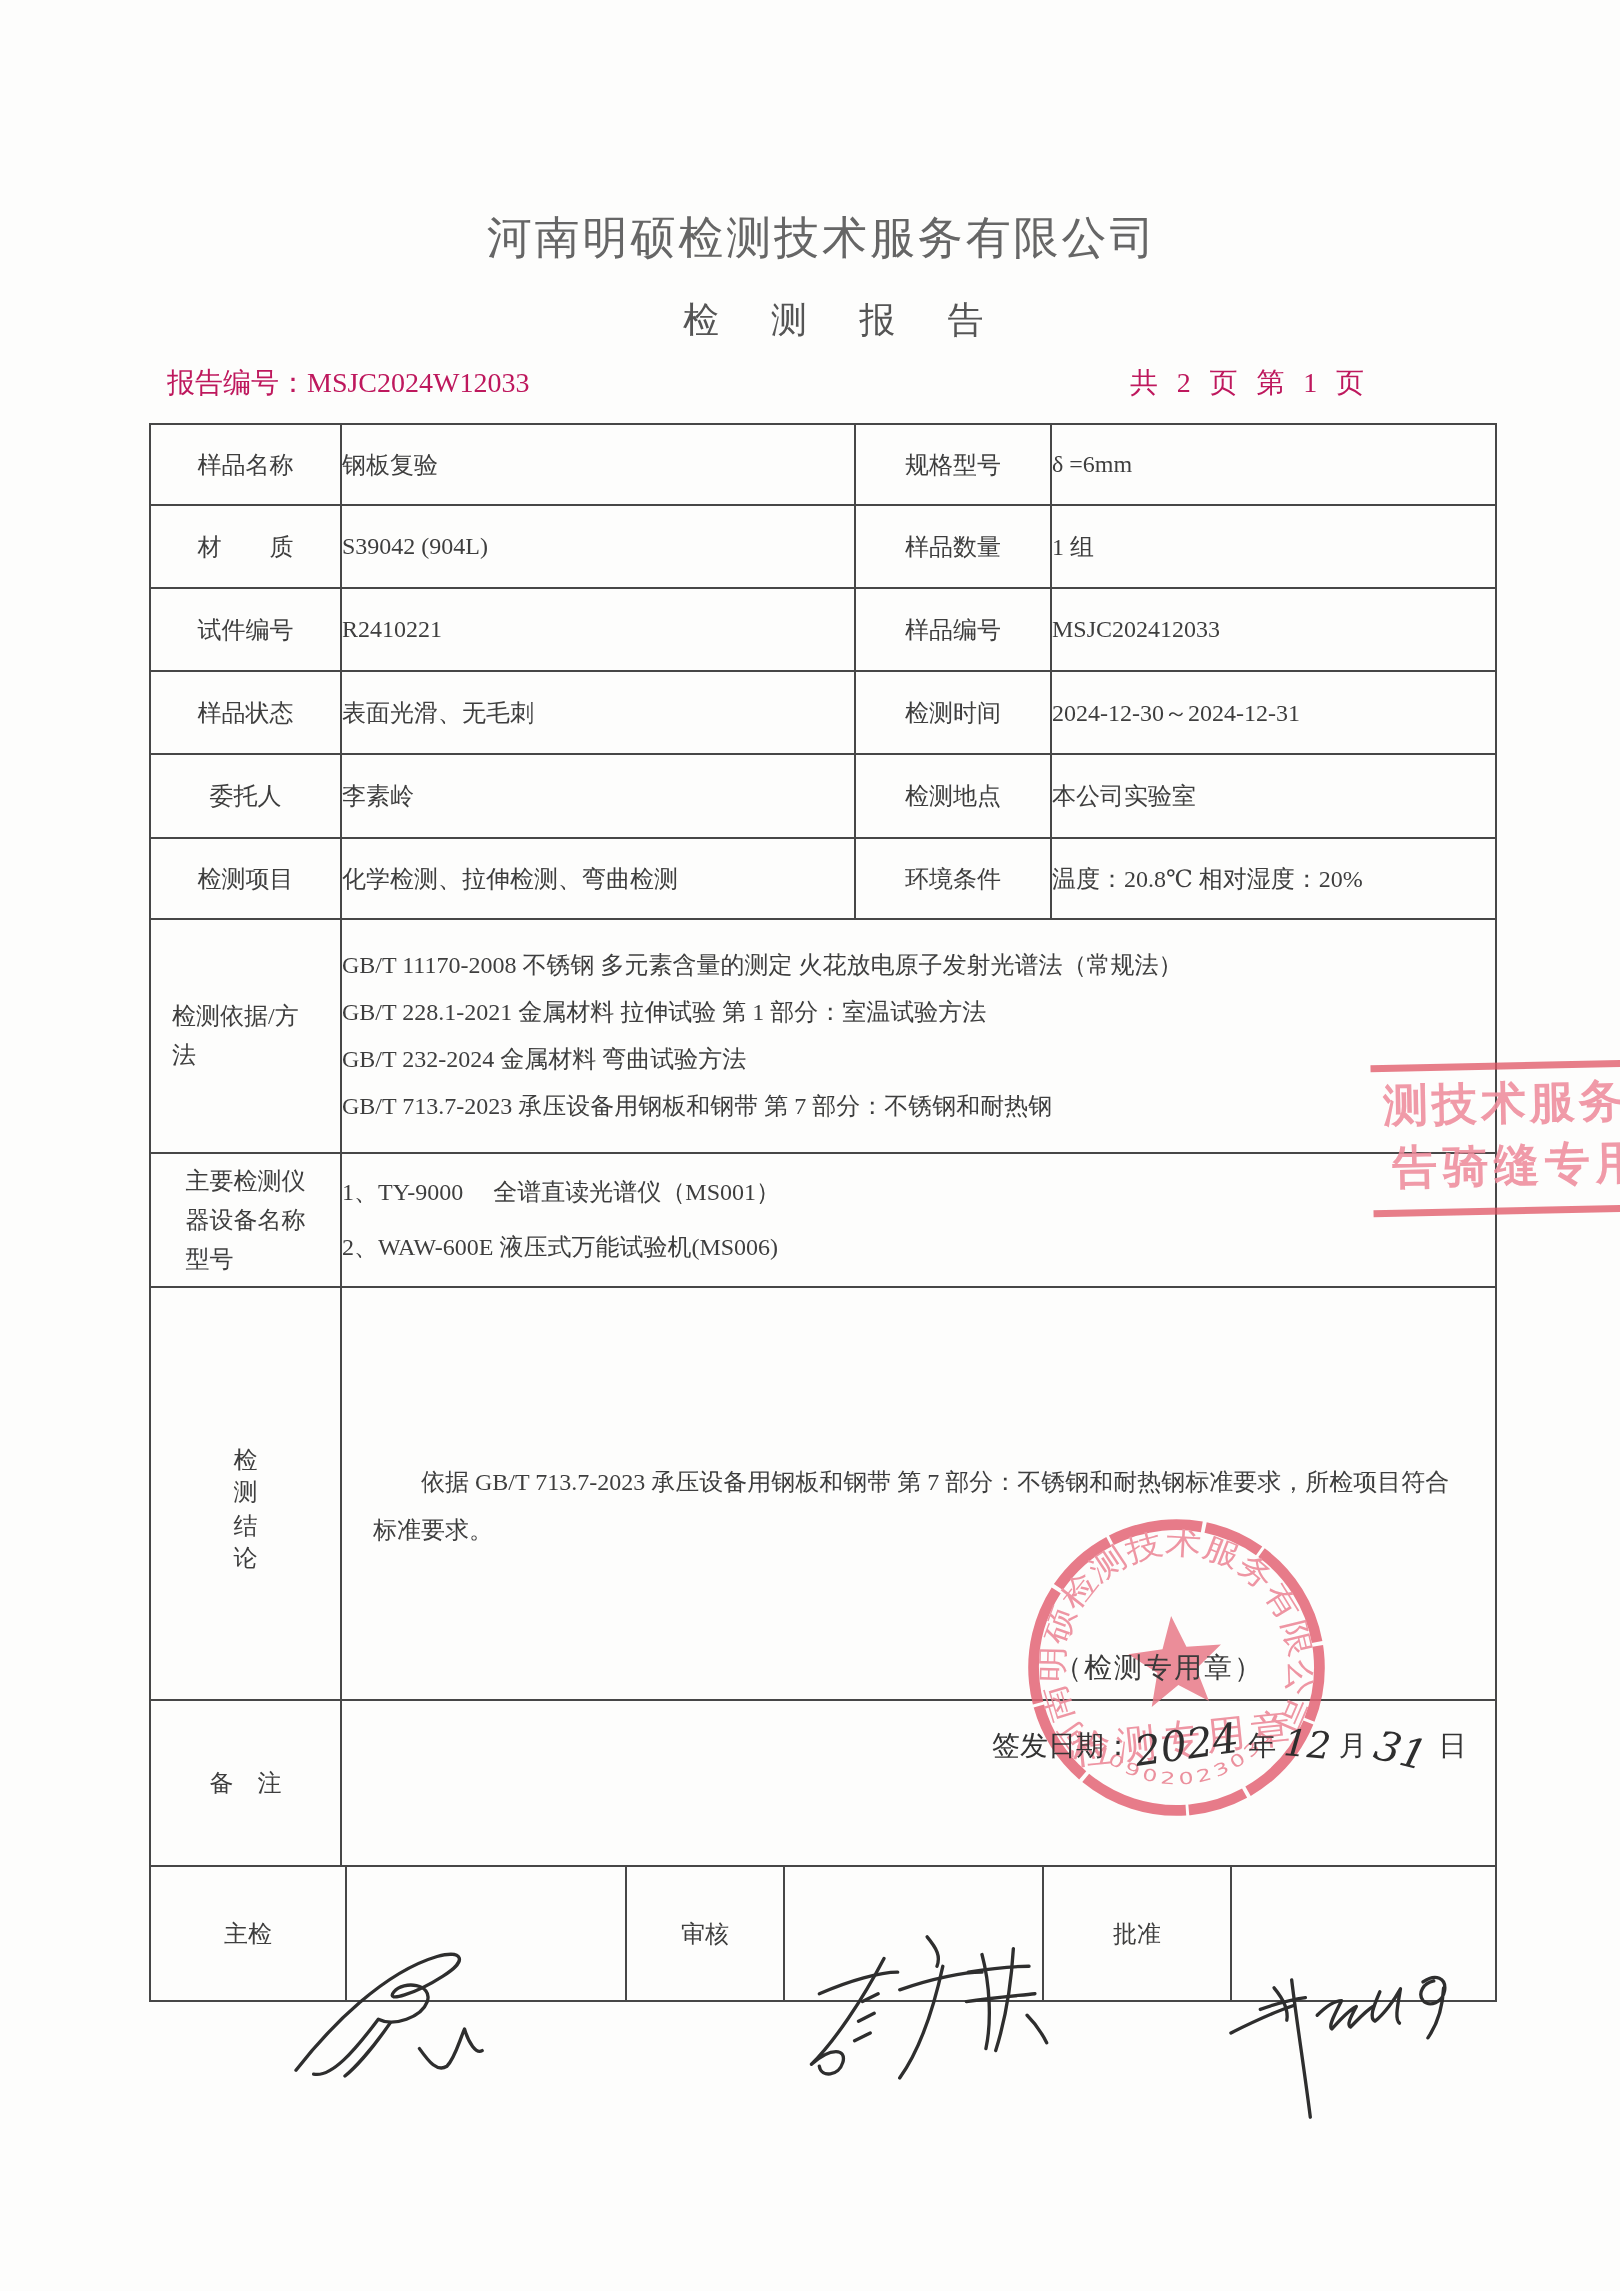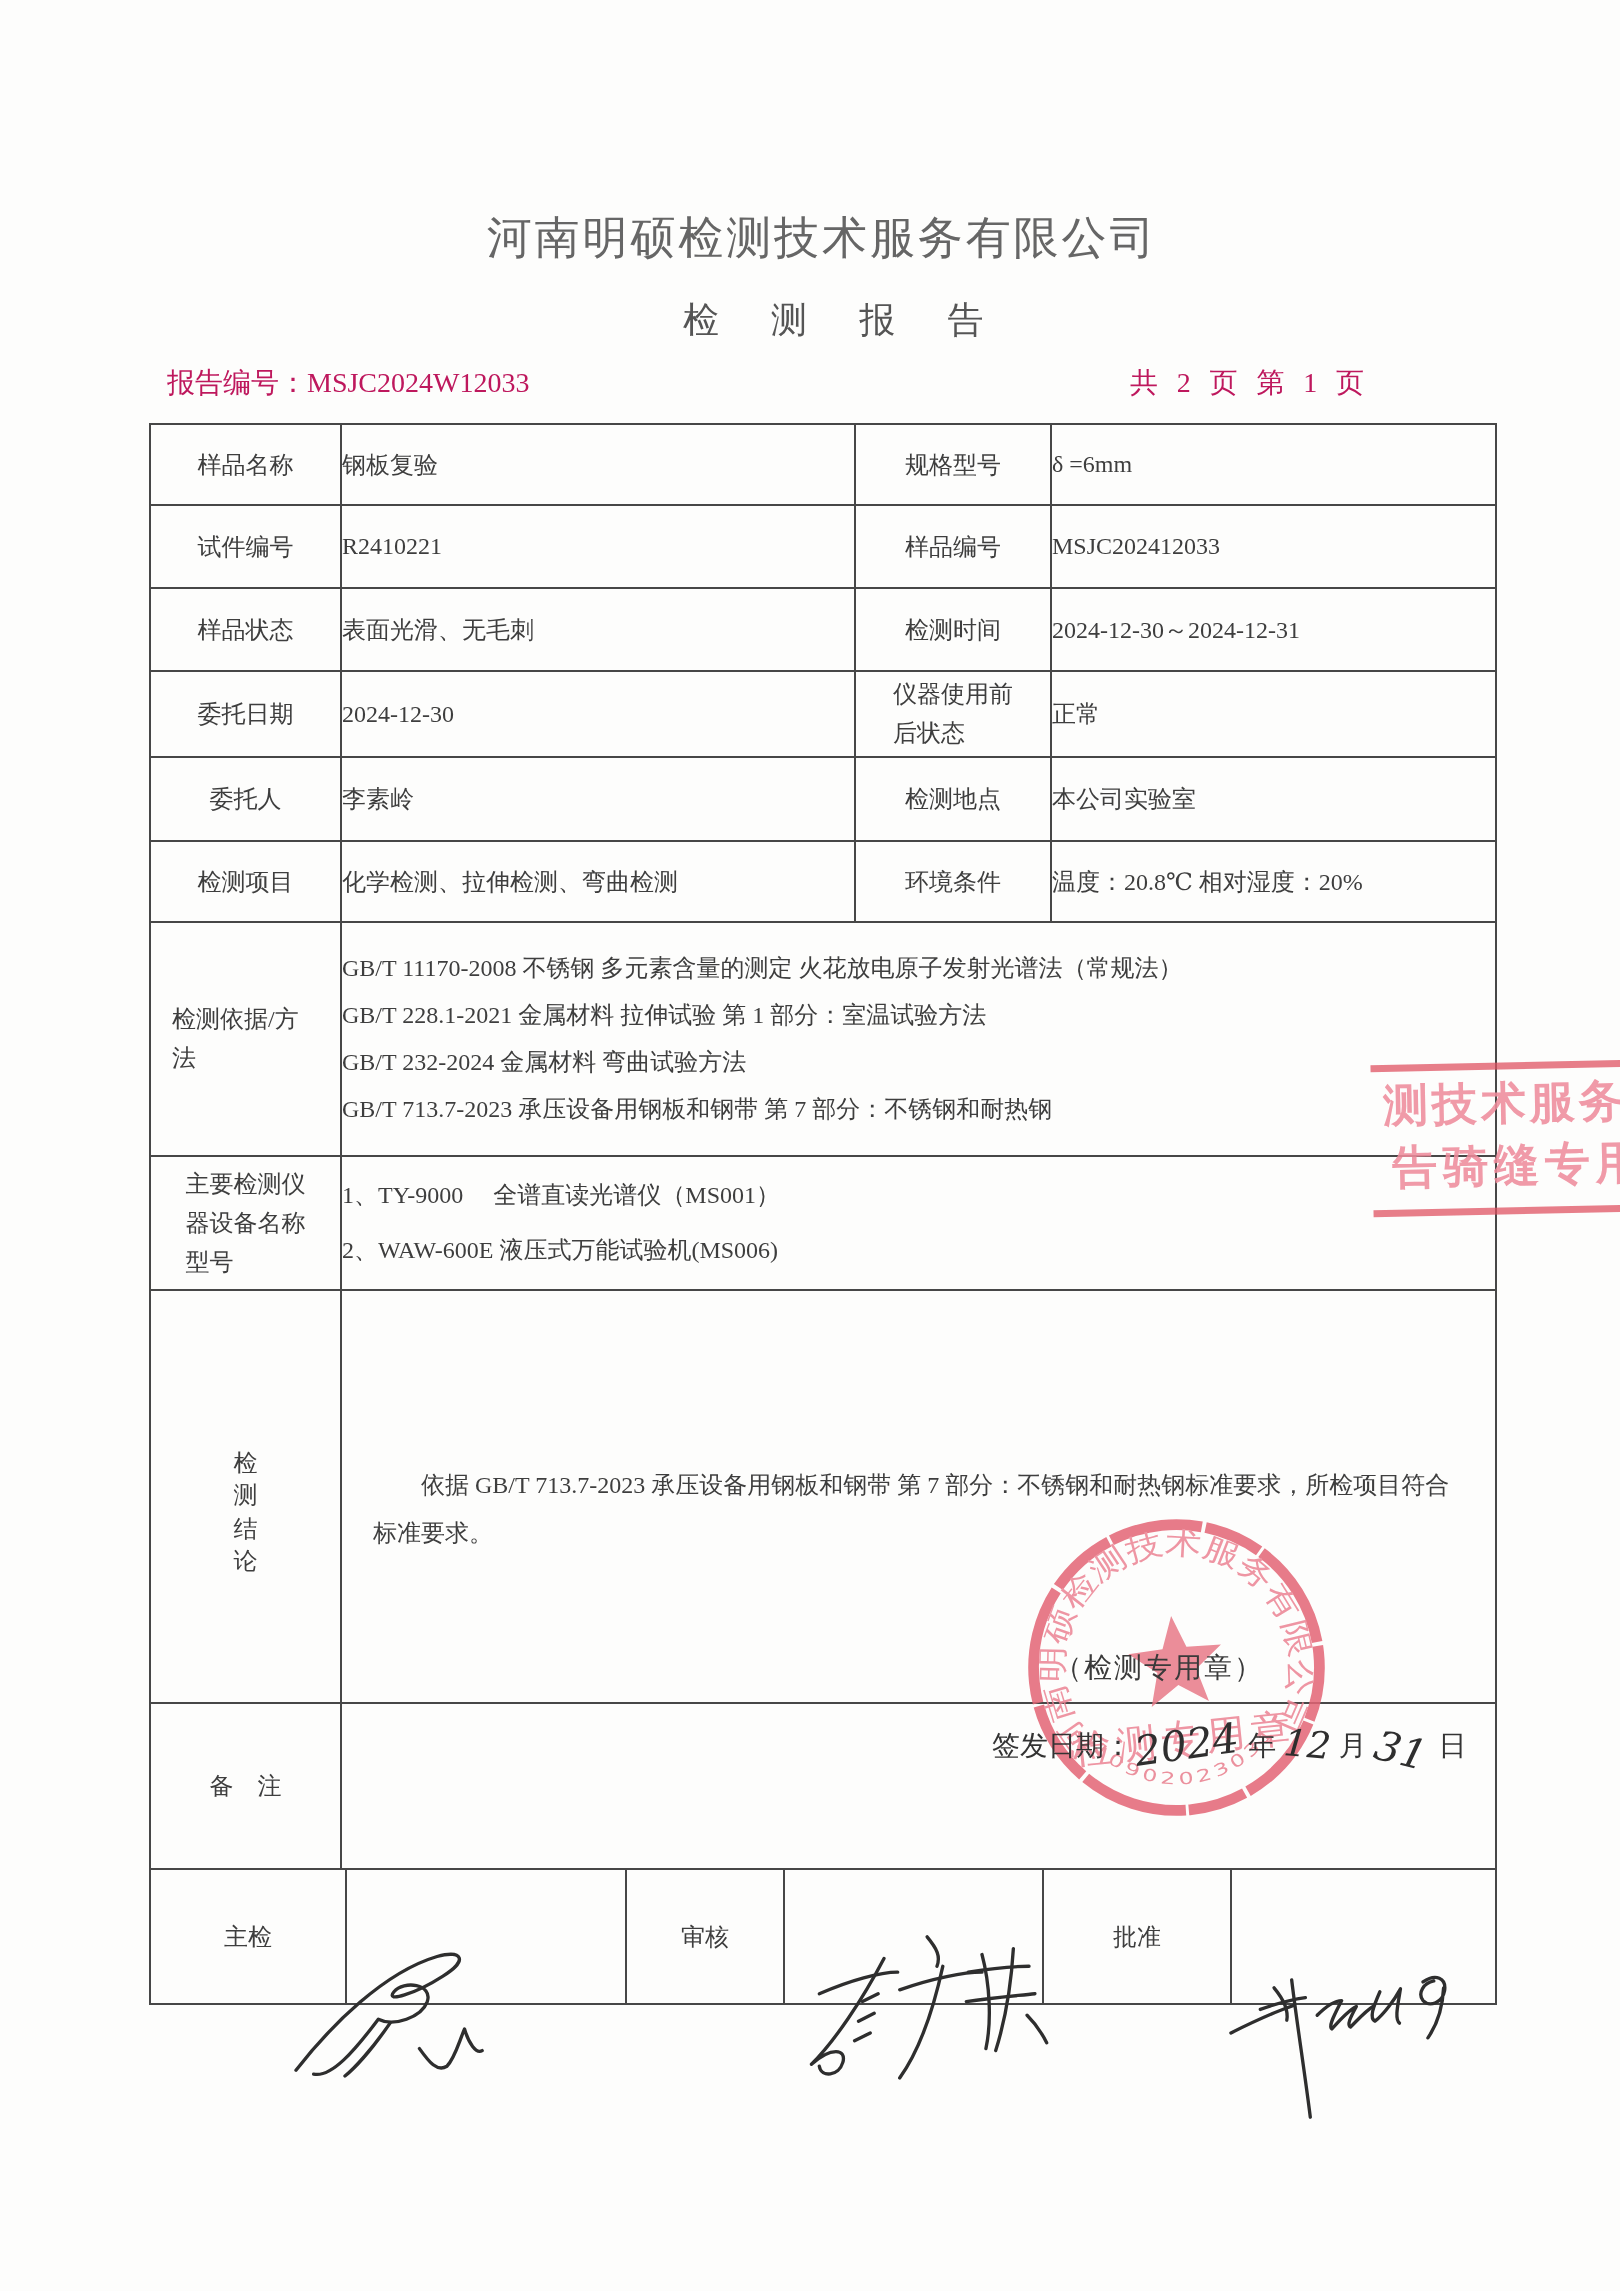--- a/index.html
+++ b/index.html
@@ -92,36 +92,36 @@
         <col style="width:445px">
       </colgroup>
     <tbody>
         <tr class="h83">
       <td class="lab">样品名称</td>
       <td class="val">钢板复验</td>
       <td class="lab">规格型号</td>
       <td class="val">δ =6mm</td>
     </tr>
     <tr class="h85">
+      <td class="lab">材　　质</td>
+      <td class="val">S39042 (904L)</td>
+      <td class="lab">样品数量</td>
+      <td class="val">1 组</td>
+    </tr>
+    <tr class="h85">
       <td class="lab">试件编号</td>
       <td class="val">R2410221</td>
       <td class="lab">样品编号</td>
       <td class="val">MSJC202412033</td>
     </tr>
     <tr class="h85">
       <td class="lab">样品状态</td>
       <td class="val">表面光滑、无毛刺</td>
       <td class="lab">检测时间</td>
       <td class="val">2024-12-30～2024-12-31</td>
-    </tr>
-    <tr class="h88">
-      <td class="lab">委托日期</td>
-      <td class="val">2024-12-30</td>
-      <td class="lab"><span class="w4">仪器使用前后状态</span></td>
-      <td class="val">正常</td>
     </tr>
     <tr class="h86">
       <td class="lab">委托人</td>
       <td class="val">李素岭</td>
       <td class="lab">检测地点</td>
       <td class="val">本公司实验室</td>
     </tr>
     <tr class="h83">
       <td class="lab">检测项目</td>
       <td class="val">化学检测、拉伸检测、弯曲检测</td>

